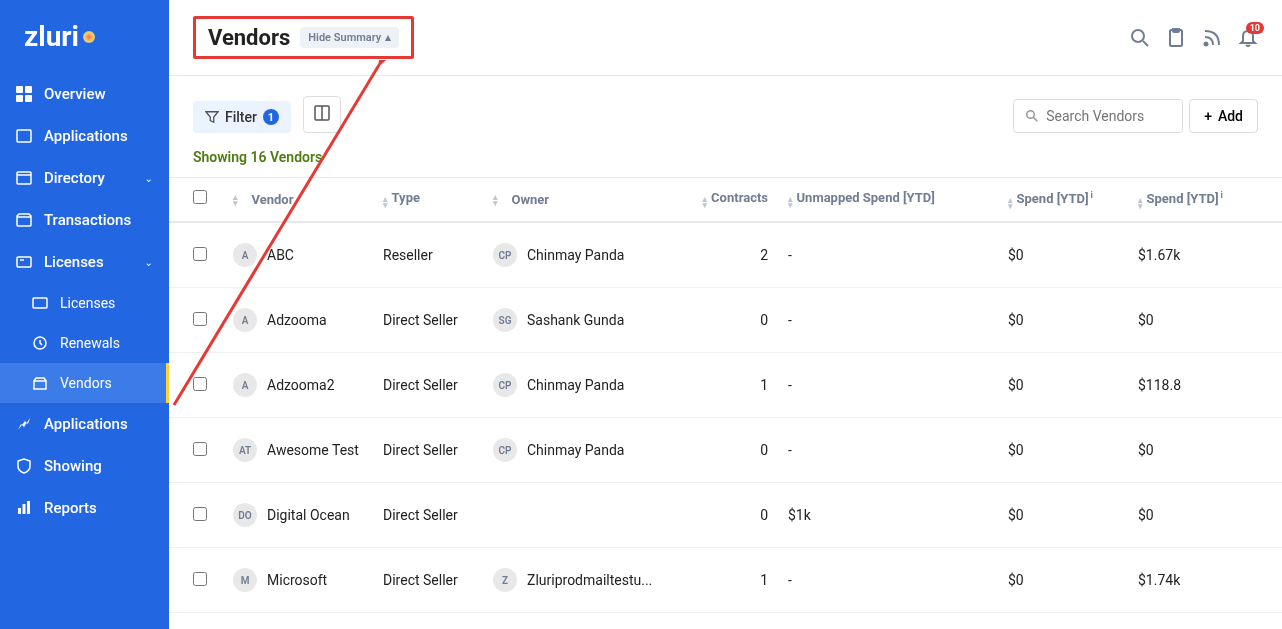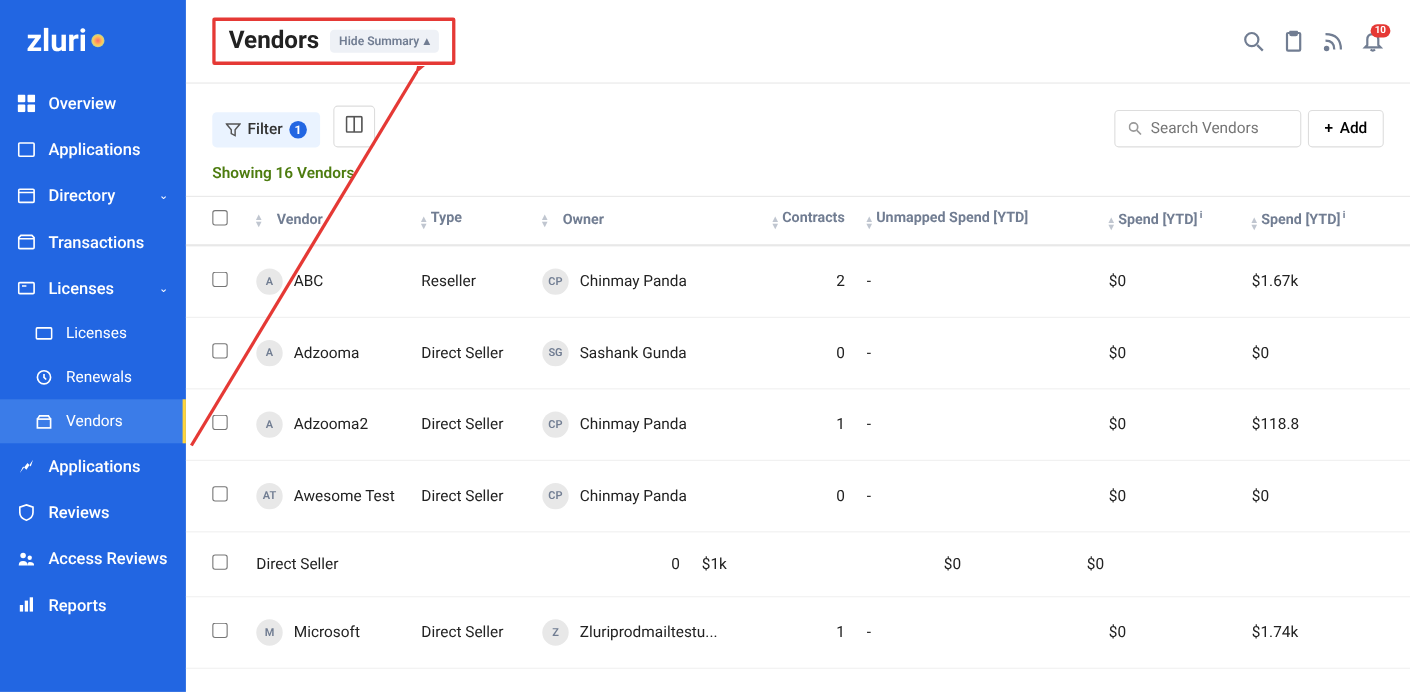--- a/index.html
+++ b/index.html
@@ -121,29 +121,21 @@
   <div class="nav-item">
     <svg class="nav-icon" viewBox="0 0 16 16" fill="currentColor">
         <path d="M2 14 L5 8 L8 11 L14 2 L12 8 L9 5 Z"></path>
       </svg>
     <span>Applications</span>
   </div>
   <div class="nav-item">
     <svg class="nav-icon" viewBox="0 0 16 16" fill="none" stroke="currentColor" stroke-width="1.5">
         <path d="M8 1 L14 3 L14 8 Q14 13 8 15 Q2 13 2 8 L2 3 Z"></path>
       </svg>
-    <span>Reviews</span>
-  </div>
-  <div class="nav-item">
-    <svg class="nav-icon" viewBox="0 0 16 16" fill="currentColor">
-        <circle cx="5" cy="5" r="2.5"></circle>
-        <circle cx="11" cy="7" r="2"></circle>
-        <path d="M1 14 Q1 10 5 10 Q9 10 9 14 M9 14 Q9 11 11 11 Q15 11 15 14"></path>
-      </svg>
-    <span>Access Reviews</span>
+    <span>Showing</span>
   </div>
   <div class="nav-item">
     <svg class="nav-icon" viewBox="0 0 16 16" fill="currentColor">
         <rect x="2" y="8" width="3" height="6"></rect>
         <rect x="6.5" y="4" width="3" height="10"></rect>
         <rect x="11" y="1" width="3" height="13"></rect>
       </svg>
     <span>Reports</span>
   </div>
 </div>
@@ -296,20 +288,24 @@
             <span class="avatar">CP</span>
             <span>Chinmay Panda</span>
           </div>
     <div class="col-contracts">0</div>
     <div class="col-unmapped">-</div>
     <div class="col-spend">$0</div>
     <div class="col-cost">$0</div>
         </div>
         <div class="table-row">
     <div class="col-check"><input type="checkbox" style=""></div>
+    <div class="col-vendor">
+            <span class="avatar">DO</span>
+            <span>Digital Ocean</span>
+          </div>
     <div class="col-type">Direct Seller</div>
     <div class="col-owner"></div>
     <div class="col-contracts">0</div>
     <div class="col-unmapped">$1k</div>
     <div class="col-spend">$0</div>
     <div class="col-cost">$0</div>
         </div>
         <div class="table-row">
     <div class="col-check"><input type="checkbox" style=""></div>
     <div class="col-vendor">

